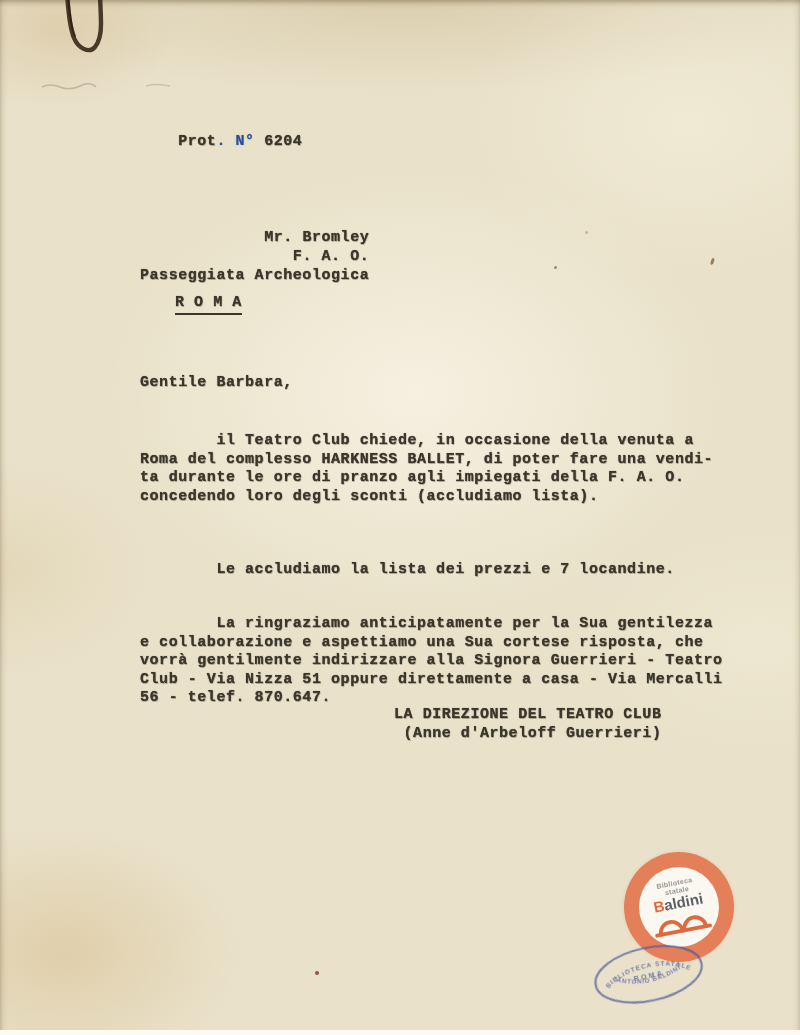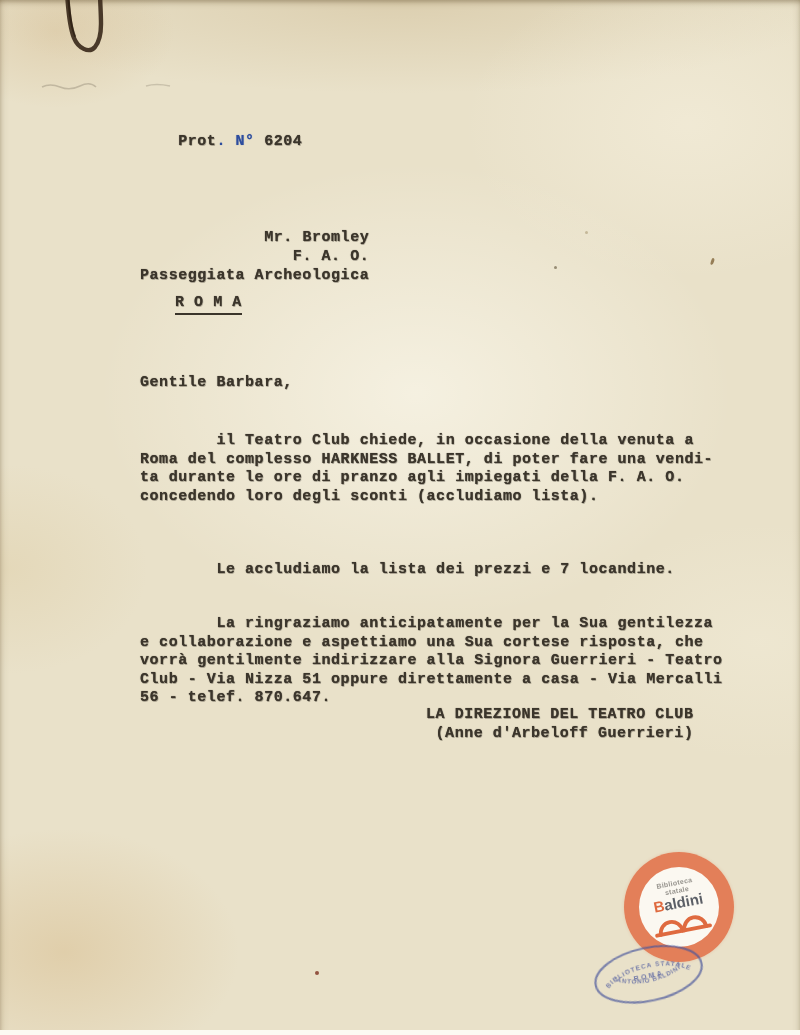--- a/index.html
+++ b/index.html
@@ -36,21 +36,21 @@
   .blue-ink{color:#2d4d9e;text-shadow:0 0 0.9px rgba(45,77,158,0.8);}
   .prot{left:140px;top:114px;}
   .dateline{left:415px;top:169px;}
   .recipient{left:140px;top:228px;line-height:19px;text-align:right;}
   .recipient-city{left:140px;top:294px;border-bottom:2.4px solid #3b352b;padding-bottom:0px;display:inline-block;margin-left:35px;}
   .salutation{left:140px;top:374px;}
   .para1{left:140px;top:412px;margin-top:20px;}
   .para2{left:140px;top:499px;}
   .para3{left:140px;top:561px;}
   .para4{left:140px;top:595px;margin-top:20px;}
-  .signature{left:394px;top:706px;margin-left:32px;}
+  .signature{left:394px;top:706px;}
 
   .speck{position:absolute;border-radius:50%;}
   .speck-comma{left:711px;top:258px;width:3px;height:7px;background:rgba(122,92,48,0.75);transform:rotate(18deg);border-radius:45% 55% 60% 40%;}
   .speck-dot{left:554px;top:266px;width:3px;height:3px;background:rgba(105,92,66,0.65);}
   .speck-red{left:315px;top:971px;width:4px;height:4px;background:rgba(130,58,40,0.85);}
   .speck-top{left:585px;top:231px;width:3px;height:3px;background:rgba(160,140,100,0.5);}
 
   .pencil{position:absolute;left:38px;top:78px;opacity:0.55;filter:blur(0.4px);}
   .paperclip{position:absolute;left:58px;top:-4px;}
 

